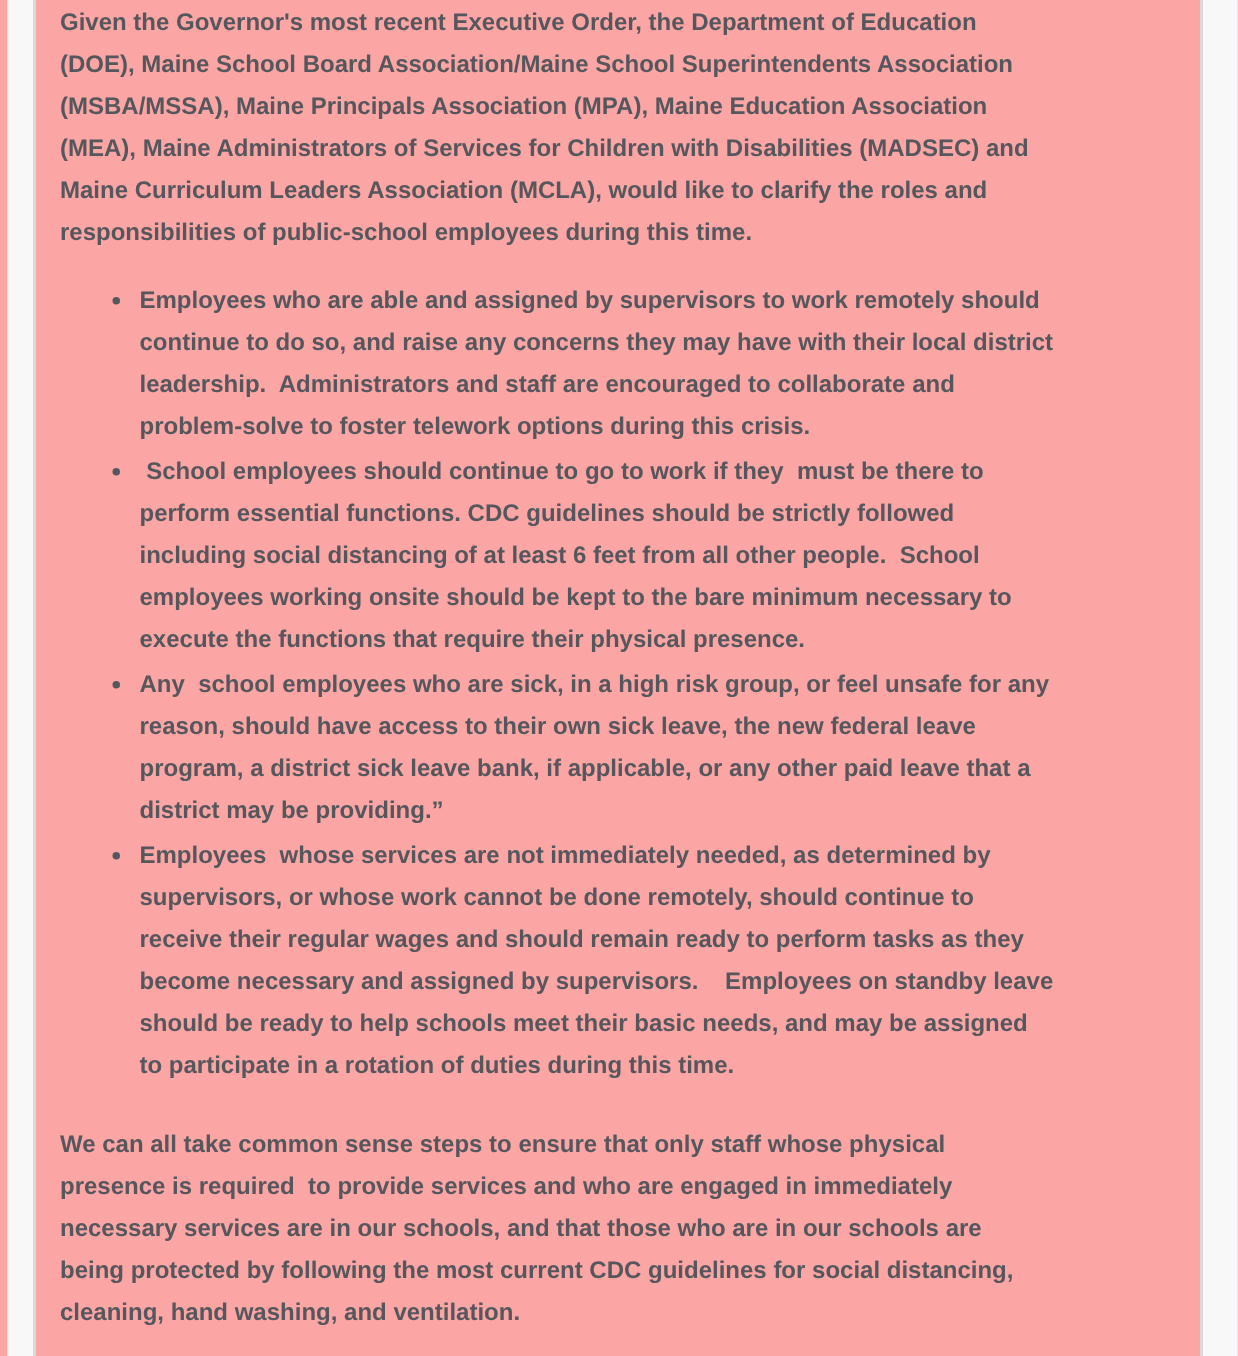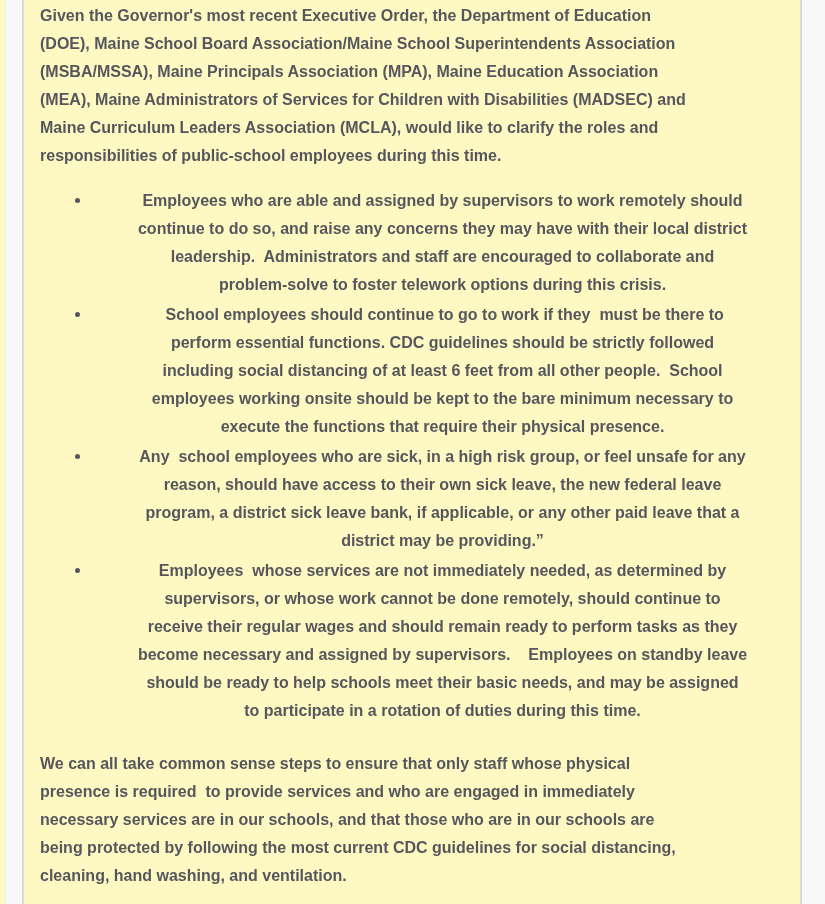--- a/index.html
+++ b/index.html
@@ -4,21 +4,21 @@
 <style>
   html, body {
     margin: 0;
     padding: 0;
     background: #ffffff;
   }
   .page {
     position: relative;
     width: 825px;
     min-height: 904px;
-    background: #fef9c3;
+    background: #fca5a5;
     font-family: "Liberation Sans", "DejaVu Sans", sans-serif;
     font-weight: 700;
     font-size: 16px;
     line-height: 28px;
     color: #55575c;
     overflow: hidden;
   }
   .gutter-left {
     position: absolute;
     top: 0;
@@ -51,21 +51,20 @@
     white-space: pre-wrap;
   }
   .bullets {
     list-style: none;
     margin: 17px 0 25px 0;
     padding: 0 0 0 53px;
   }
   .bullets li {
     position: relative;
     margin: 0;
-    text-align: center;
   }
   .bullets li + li {
     margin-top: 2px;
   }
   .bullets li::before {
     content: "";
     position: absolute;
     left: -18px;
     top: 11px;
     width: 5px;

